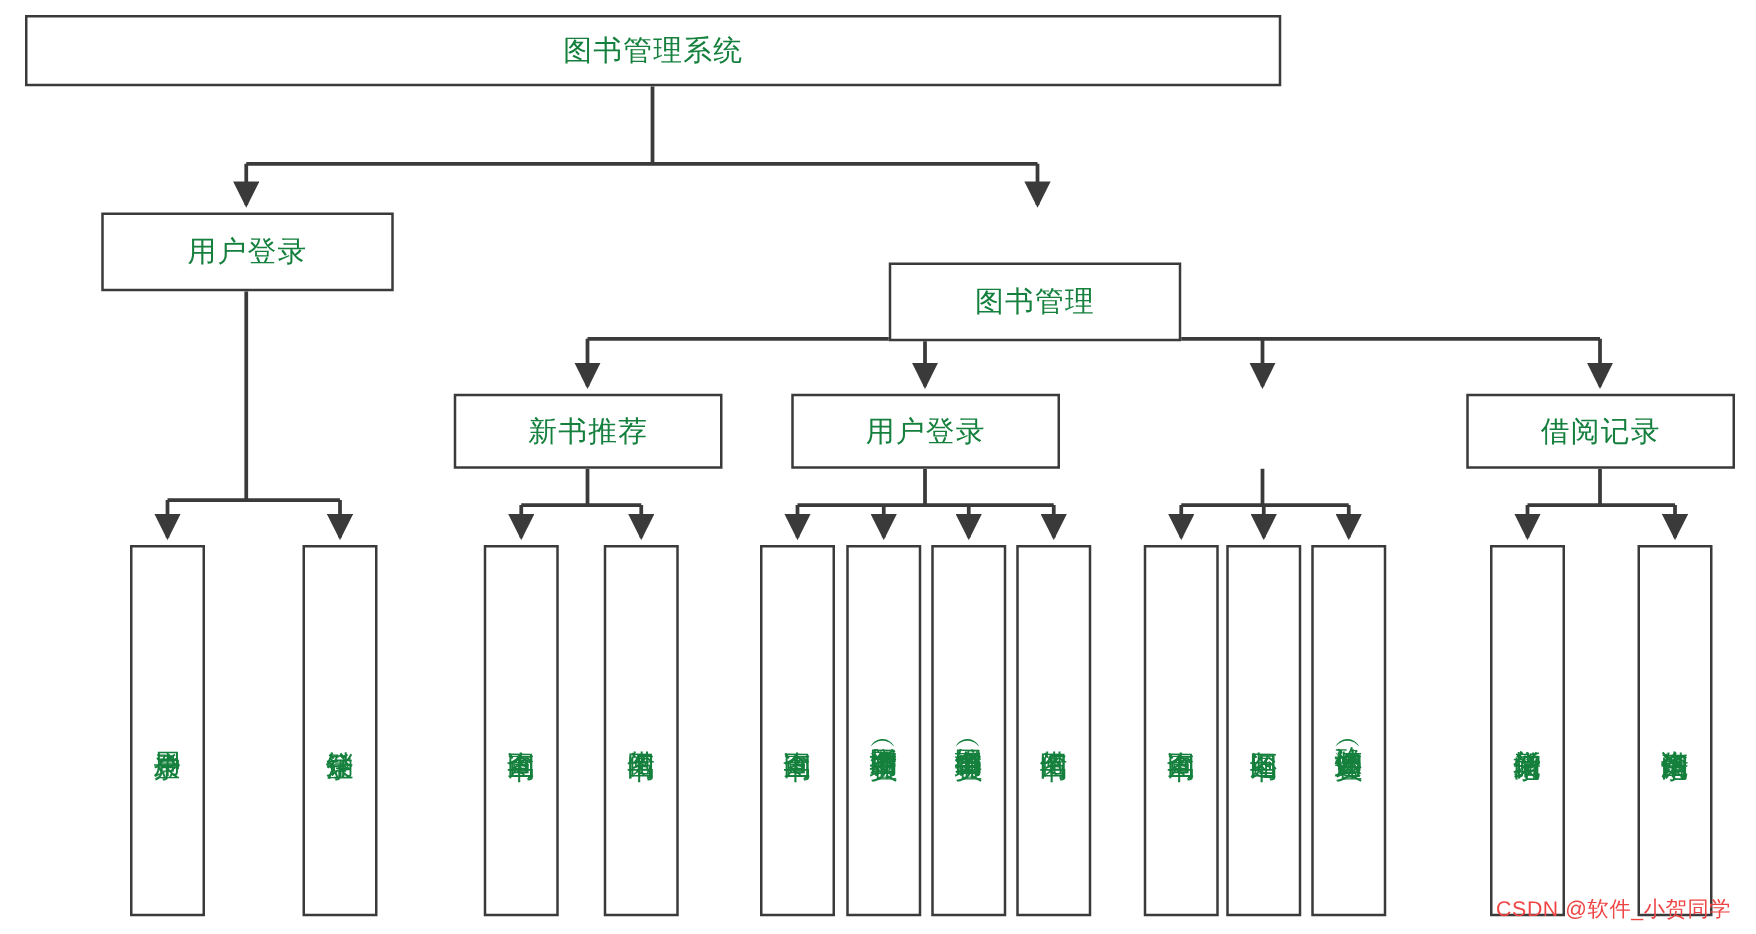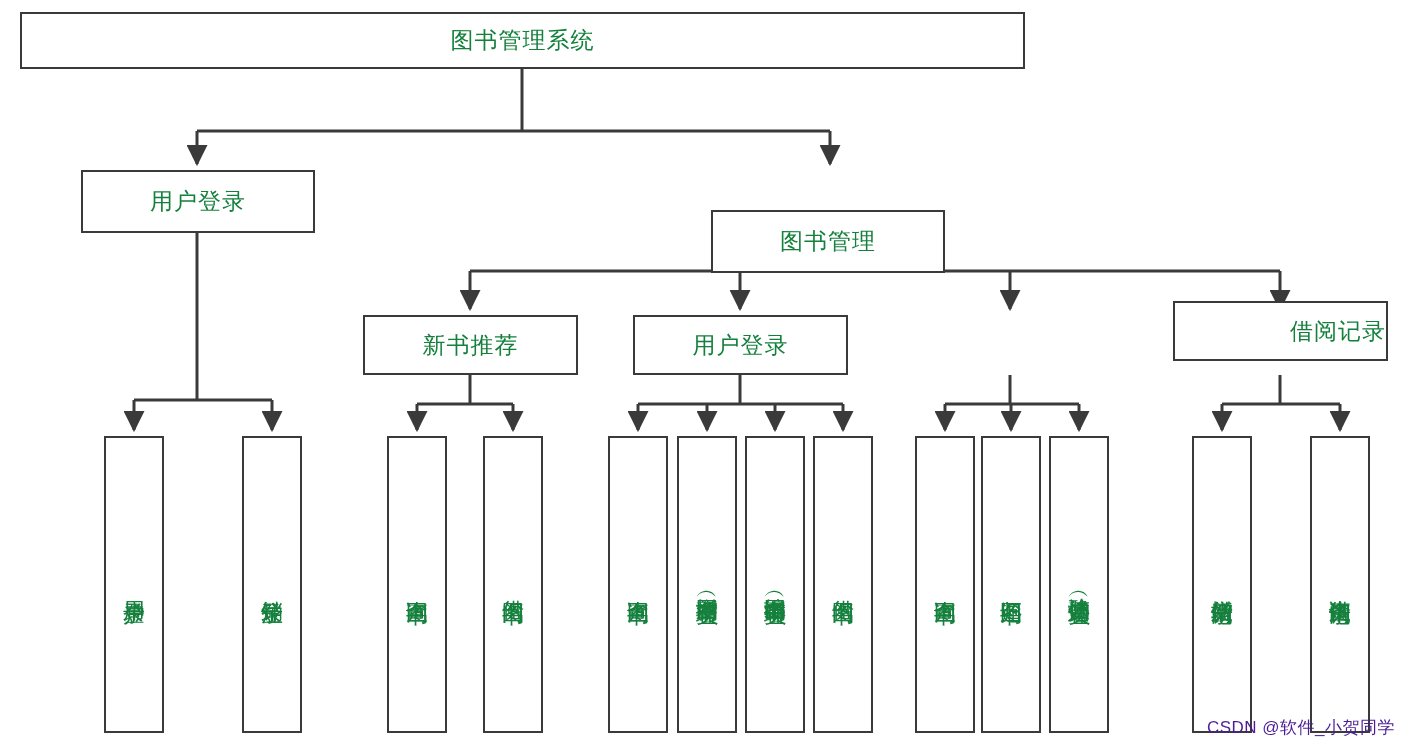--- a/index.html
+++ b/index.html
@@ -46,24 +46,24 @@
     padding: 4px 0;
   }
   .node.vert .vtext {
     writing-mode: vertical-rl;
     text-orientation: upright;
     display: block;
     white-space: nowrap;
   }
   .watermark {
     position: absolute;
-    right: 10px;
+    right: 20px;
     bottom: 8px;
     font-size: 17px;
-    color: #4c1d95;
+    color: #ef4444;
     letter-spacing: 0.5px;
     white-space: nowrap;
   }
 </style>
 </head>
 <body>
 
 <div id="canvas">
 
   <svg class="edges" viewBox="0 0 1405 747">
@@ -126,21 +126,21 @@
   <div class="node horiz" style="left:711px; top:170px; width:234px; height:63px;margin-top:40px;">
     <span>图书管理</span>
   </div>
 
   <div class="node horiz" style="left:363px; top:315px; width:215px; height:60px;">
     <span>新书推荐</span>
   </div>
   <div class="node horiz" style="left:633px; top:315px; width:215px; height:60px;">
     <span>用户登录</span>
   </div>
-  <div class="node horiz" style="left:1173px; top:301px; width:215px; height:60px;justify-content:flex-end;">
+  <div class="node horiz" style="left:1173px; top:315px; width:215px; height:60px;">
     <span>借阅记录</span>
   </div>
 
   <div class="node vert" style="left:104px; top:436px; width:60px; height:297px;">
     <span class="vtext">用户登录</span>
   </div>
   <div class="node vert" style="left:242px; top:436px; width:60px; height:297px;">
     <span class="vtext">注销登录</span>
   </div>
 

